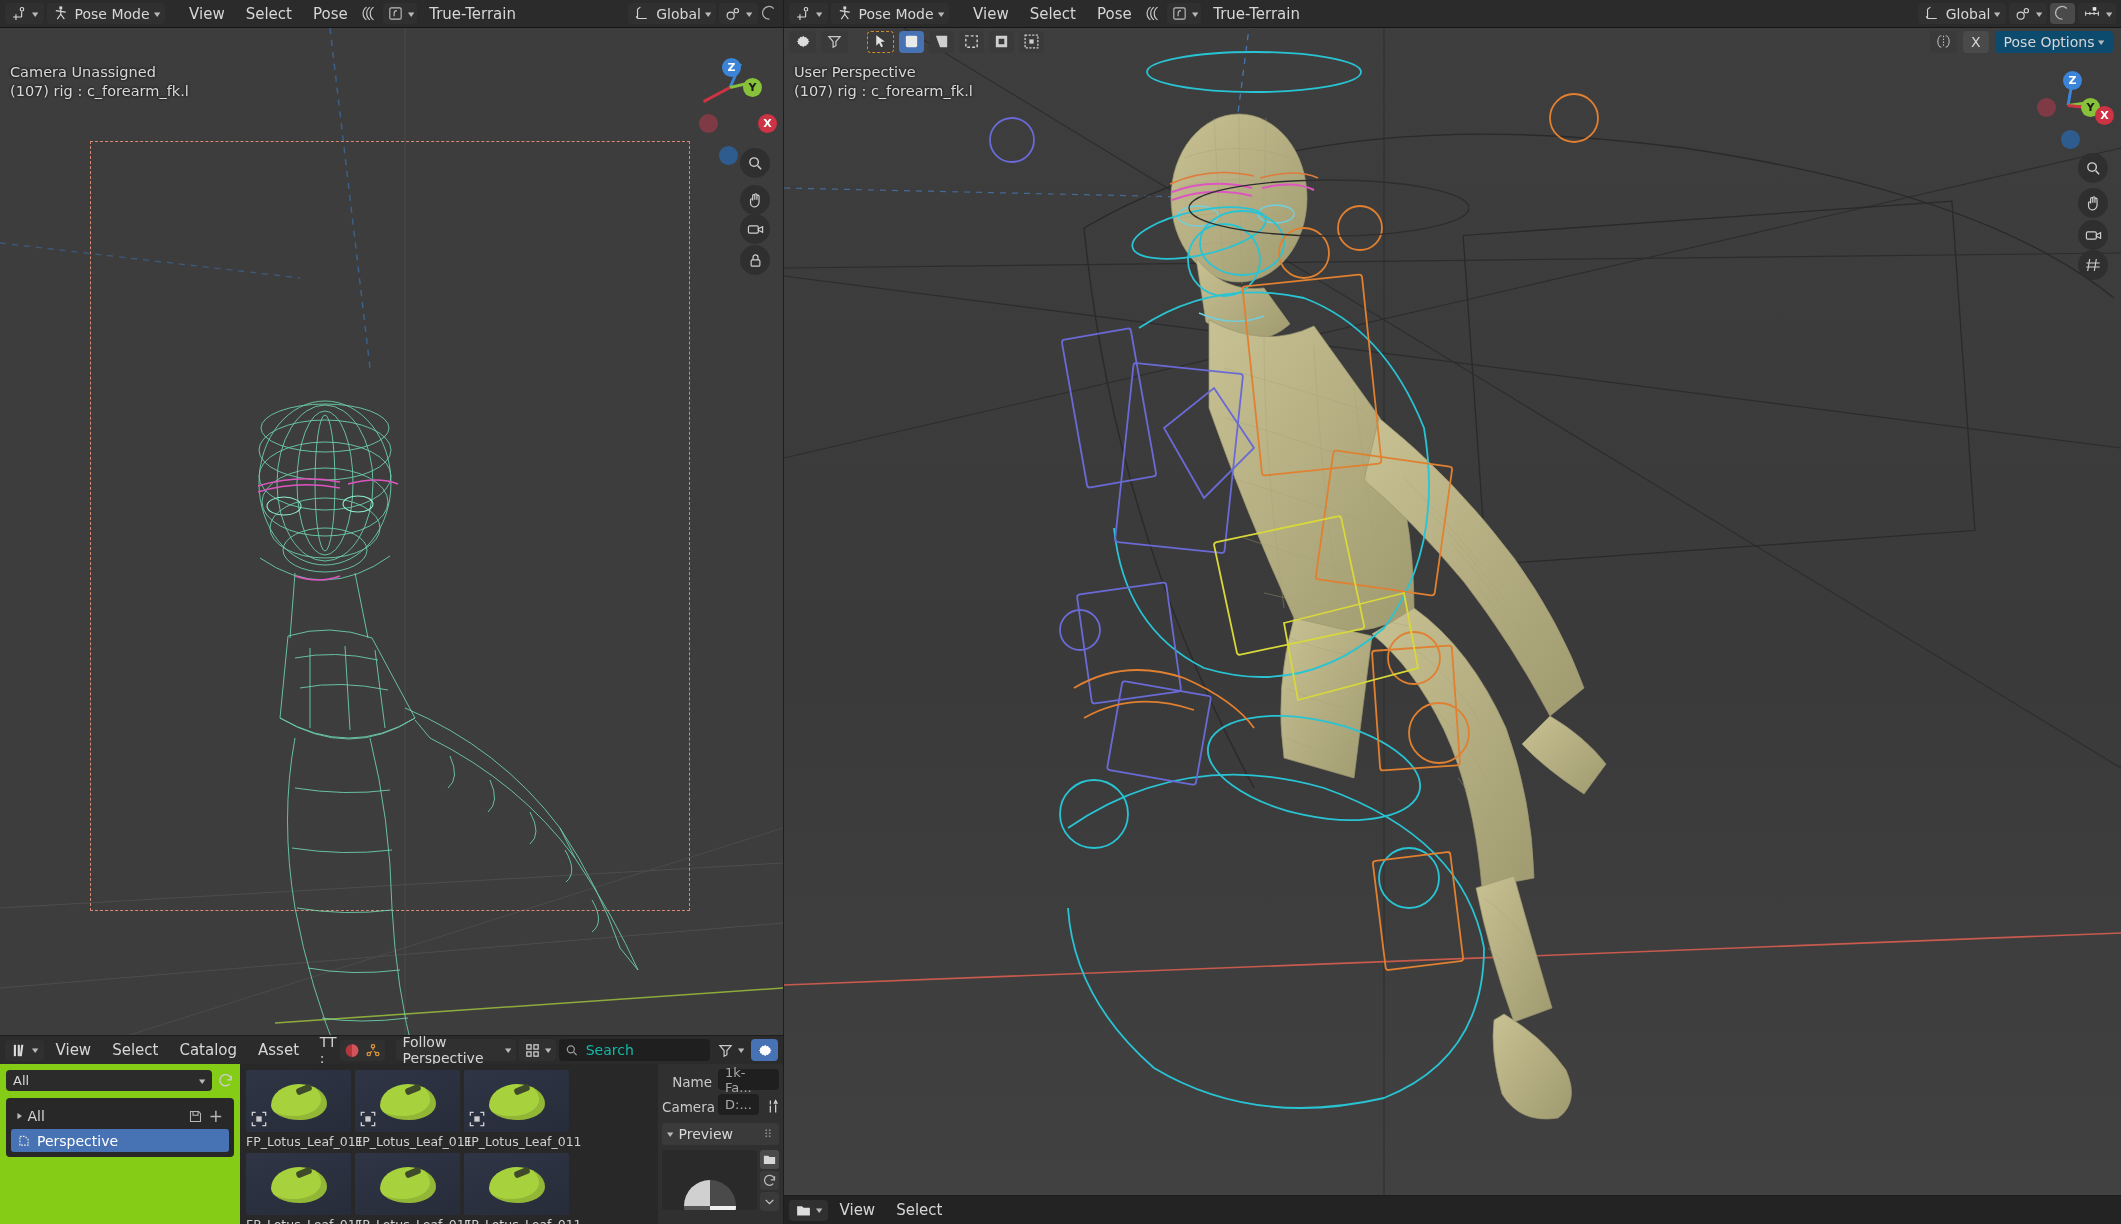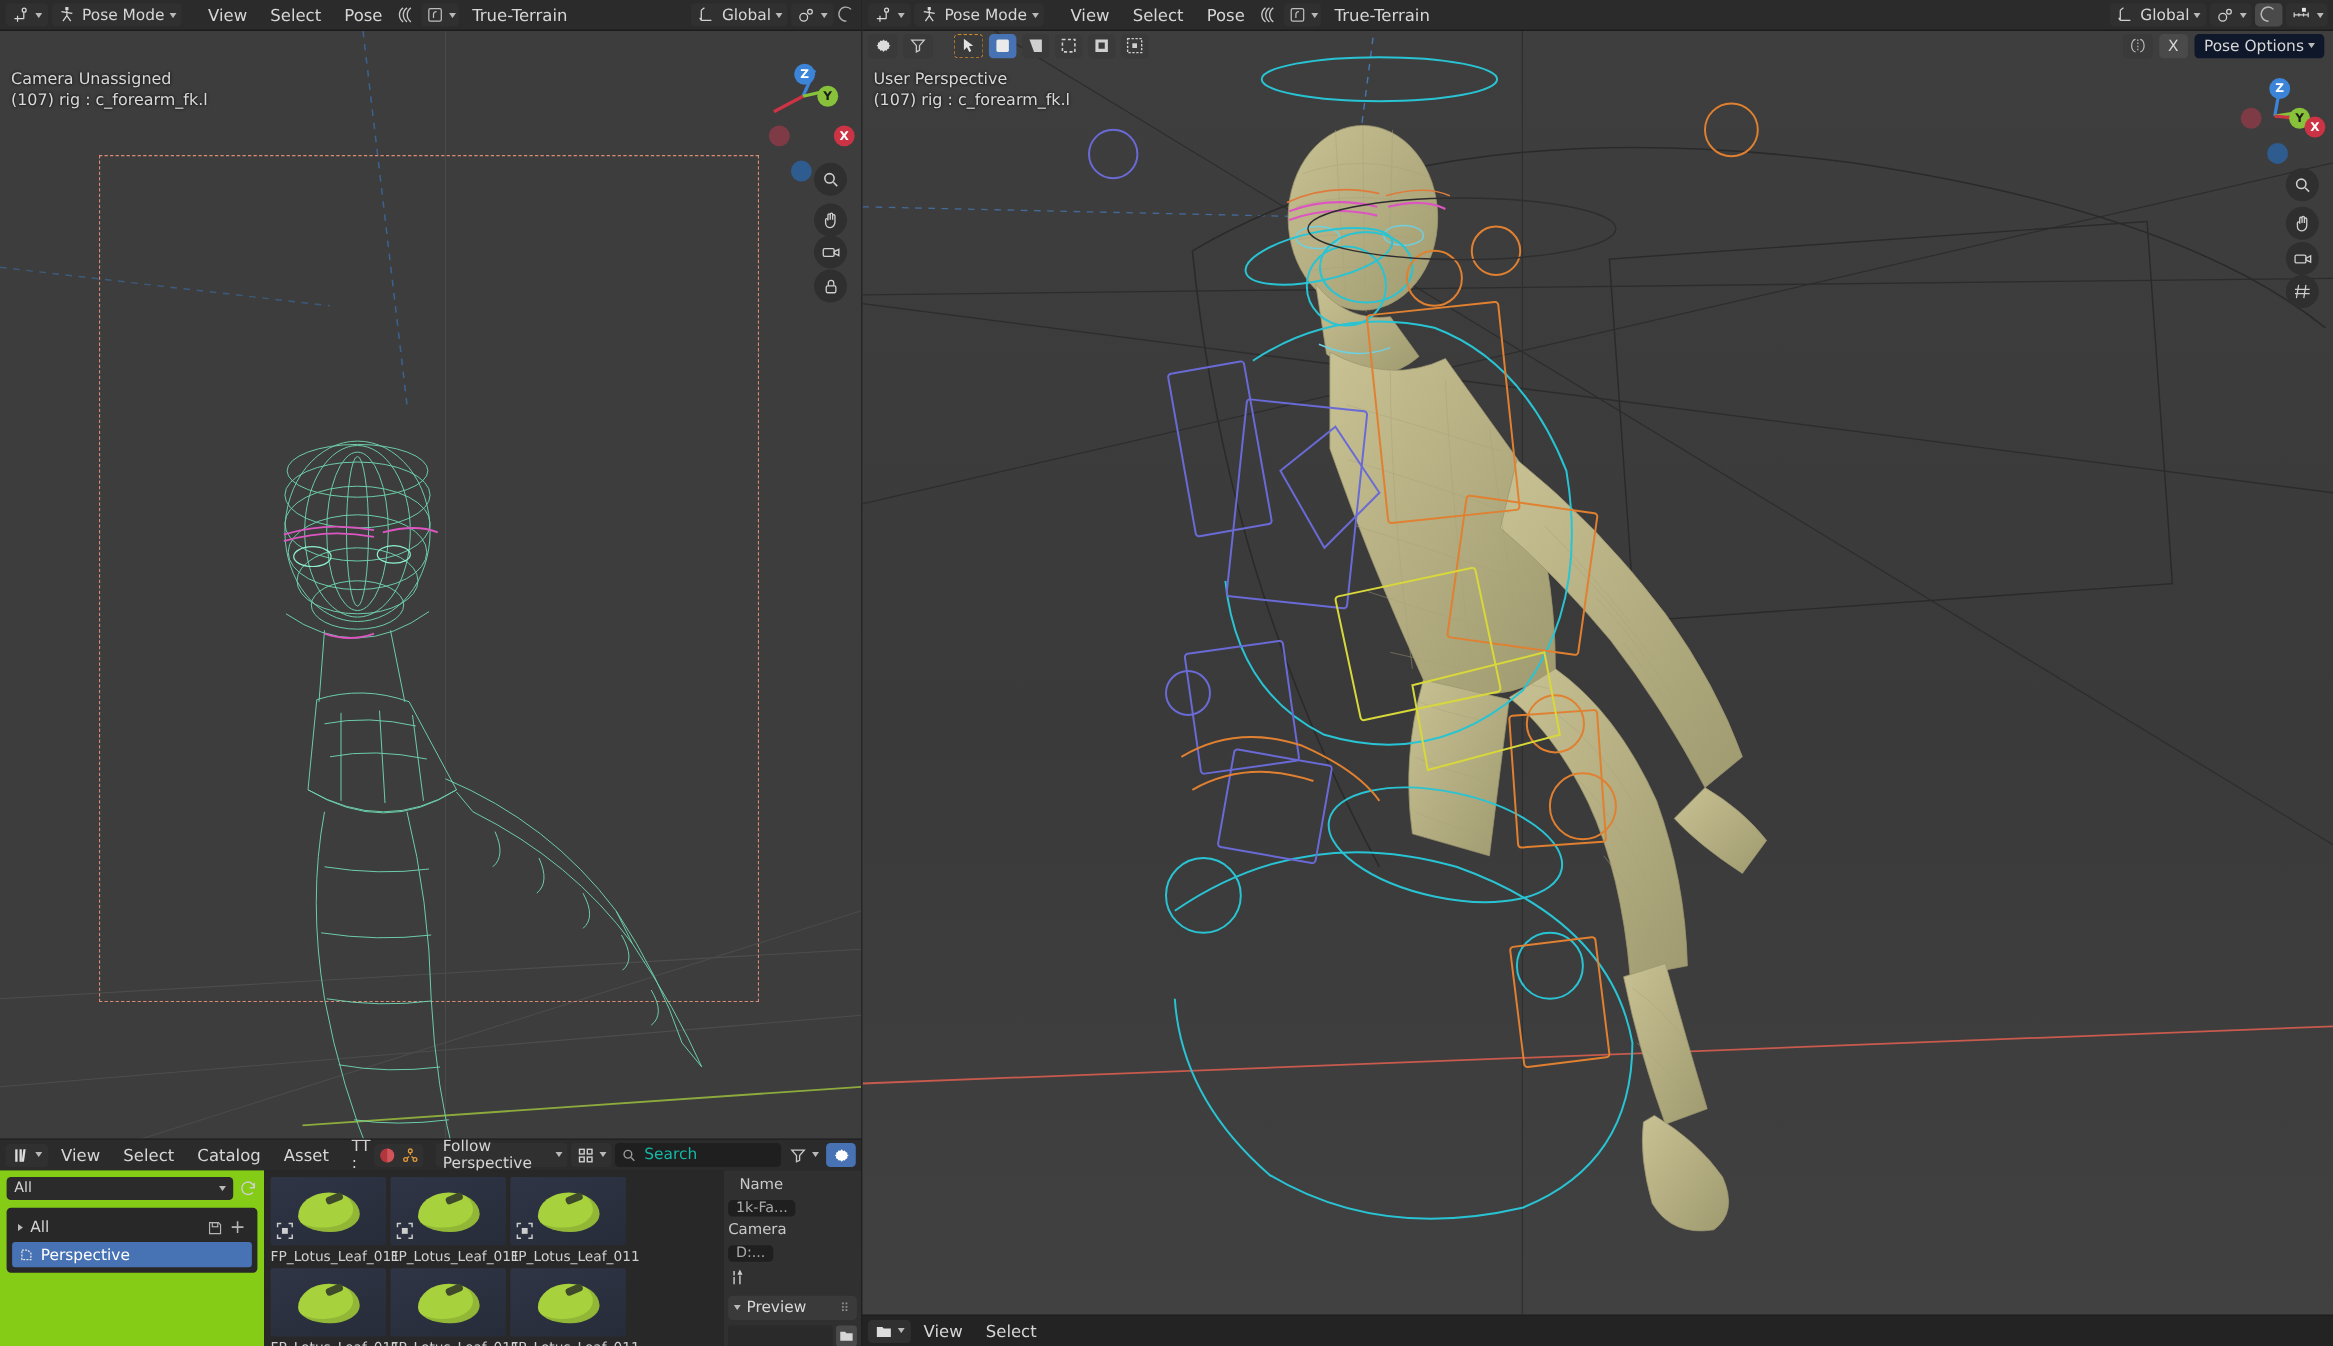--- a/index.html
+++ b/index.html
@@ -69,21 +69,21 @@
   .thumb .img { width:105px;height:62px;background:linear-gradient(160deg,#2f3545,#272c3a); position:relative; border-radius:2px;}
   .leaf { position:absolute; left:50%; top:52%; transform:translate(-50%,-50%); width:56px;height:36px;
           background:#a8d23d; border-radius:50% 50% 48% 52%/60% 55% 45% 40%; box-shadow: inset -6px -4px 0 rgba(0,0,0,.13);}
   .leaf:after{content:"";position:absolute;left:46%;top:2px;width:16px;height:7px;background:#3e4a2a;transform:rotate(-22deg);border-radius:3px;}
   .thumb .nm { font-size:12.5px; color:#cfcfcf; text-align:center; margin-top:2px; white-space:nowrap;}
   .corner { position:absolute; left:5px; bottom:5px; width:16px;height:16px;}
   .cat-row { display:flex; align-items:center; gap:6px; font-size:14px; color:#d3d3d3; padding:3px 6px; border-radius:3px;}
   .cat-sel { background:#4772b3; color:#fff; }
   .field { background:#1f1f1f; border-radius:4px; height:21px; font-size:13px; color:#a9a9a9;
            display:flex;align-items:center;padding:0 7px; }
-  .lblrow { display:flex; align-items:flex-start; gap:6px; margin-bottom:4px;flex-direction:column; }
+  .lblrow { display:flex; align-items:flex-end; gap:6px; margin-bottom:4px; }
   .lblrow .lt { font-size:13.5px; color:#c9c9c9; width:50px; text-align:right; }
   .pvhdr { display:flex;align-items:center;gap:6px;font-size:14px;color:#d8d8d8;background:#3a3a3a;border-radius:4px;padding:3px 6px;margin-top:8px;}
 </style>
 </head>
 <body>
 
 <div class="app">
 
   <div class="vp-left">
 
@@ -500,21 +500,21 @@
       <div style="position:absolute;right:8px;top:0;display:flex;align-items:center;gap:6px;height:27px">
         <div class="btn" style="background:#3a3a3a;padding:0 5px;height:22px">
           <span class="ico">
               <svg viewBox="0 0 24 24" fill="none" stroke="#bdbdbd" stroke-width="1.5">
                 <path d="M9 4a5 8 0 000 16M15 4a5 8 0 010 16"></path>
                 <path d="M12 4v16" stroke-dasharray="2 2"></path>
               </svg>
             </span>
         </div>
         <div class="btn" style="background:#4a4a4a;padding:0 8px;height:22px">X</div>
-        <div class="btn" style="background:#0f172a;height:22px;padding:0 9px">
+        <div class="btn" style="background:#0c4a6e;height:22px;padding:0 9px">
           <span>Pose Options</span>
           <span class="chev">▾</span>
         </div>
       </div>
 
       <div class="gizmo" style="right:16px;top:40px">
         <div class="line" style="left:37px;top:36px;width:28px;background:#3b84d8;transform:rotate(-80deg)"></div>
         <div class="line" style="left:37px;top:36px;width:20px;background:#88c23a;transform:rotate(-8deg)"></div>
         <div class="line" style="left:37px;top:36px;width:30px;background:#cc3344;transform:rotate(6deg)"></div>
         <div class="ax" style="left:32px;top:3px;background:#3b84d8;color:#fff">Z</div>

